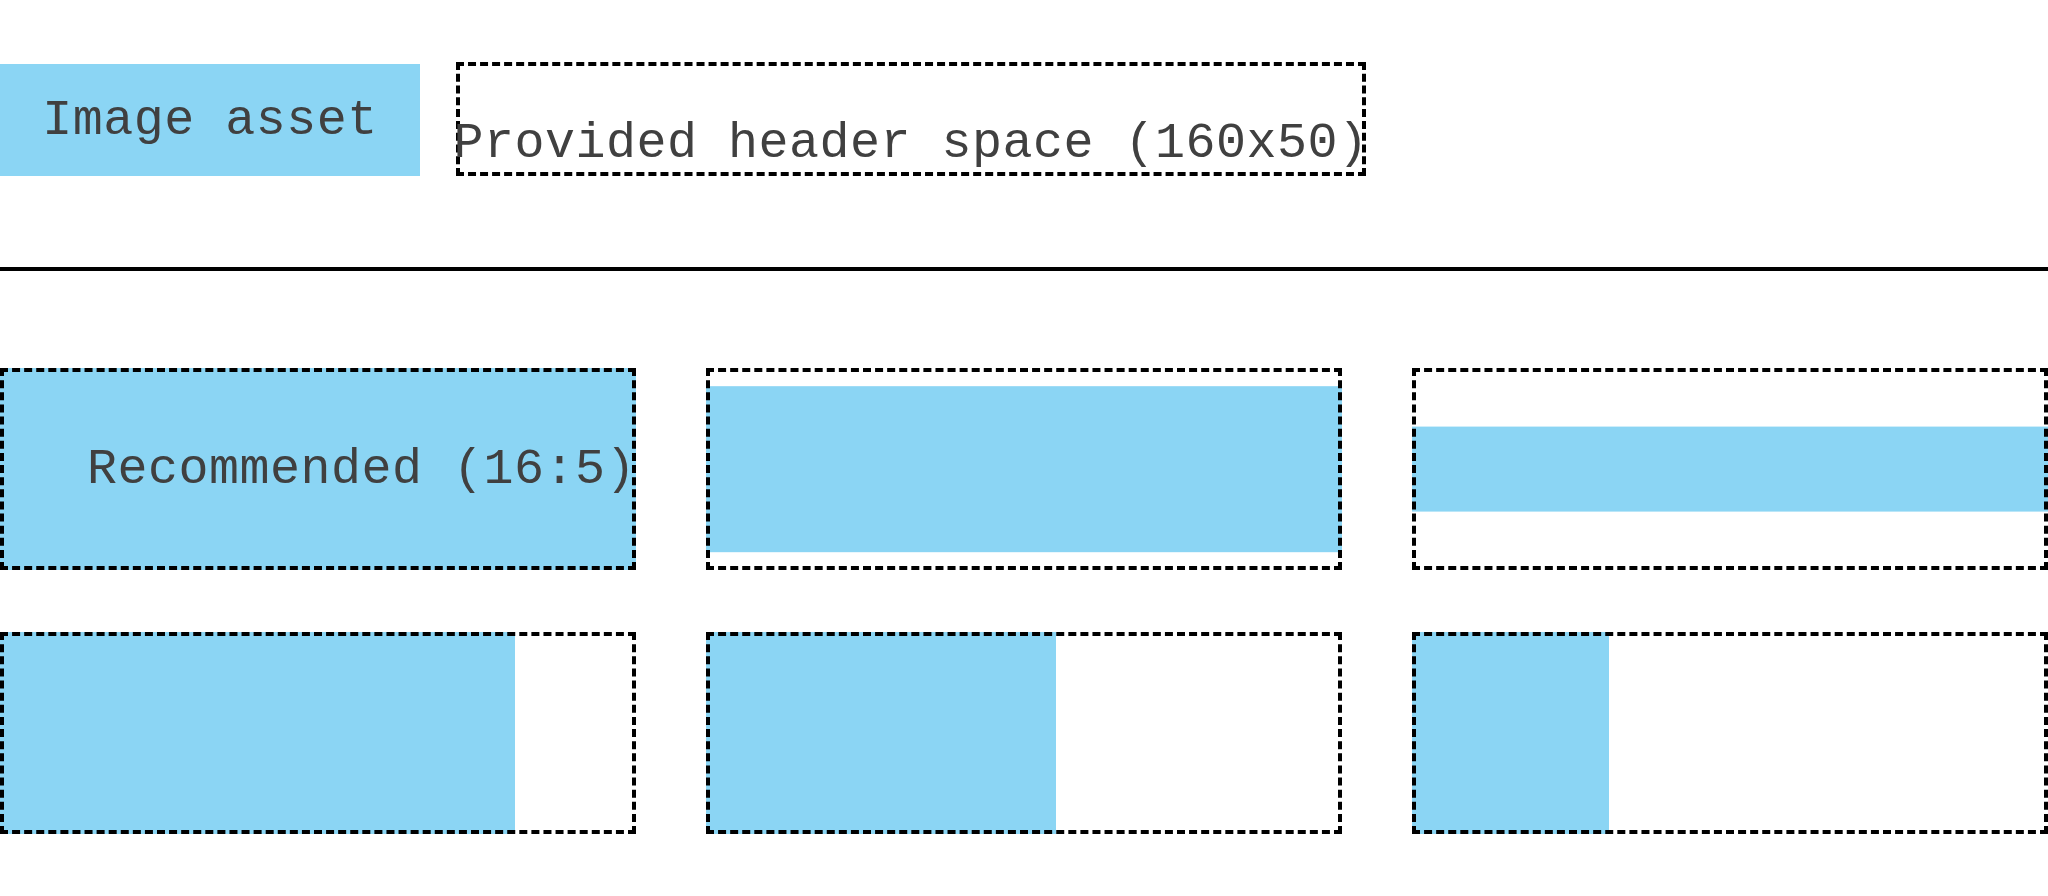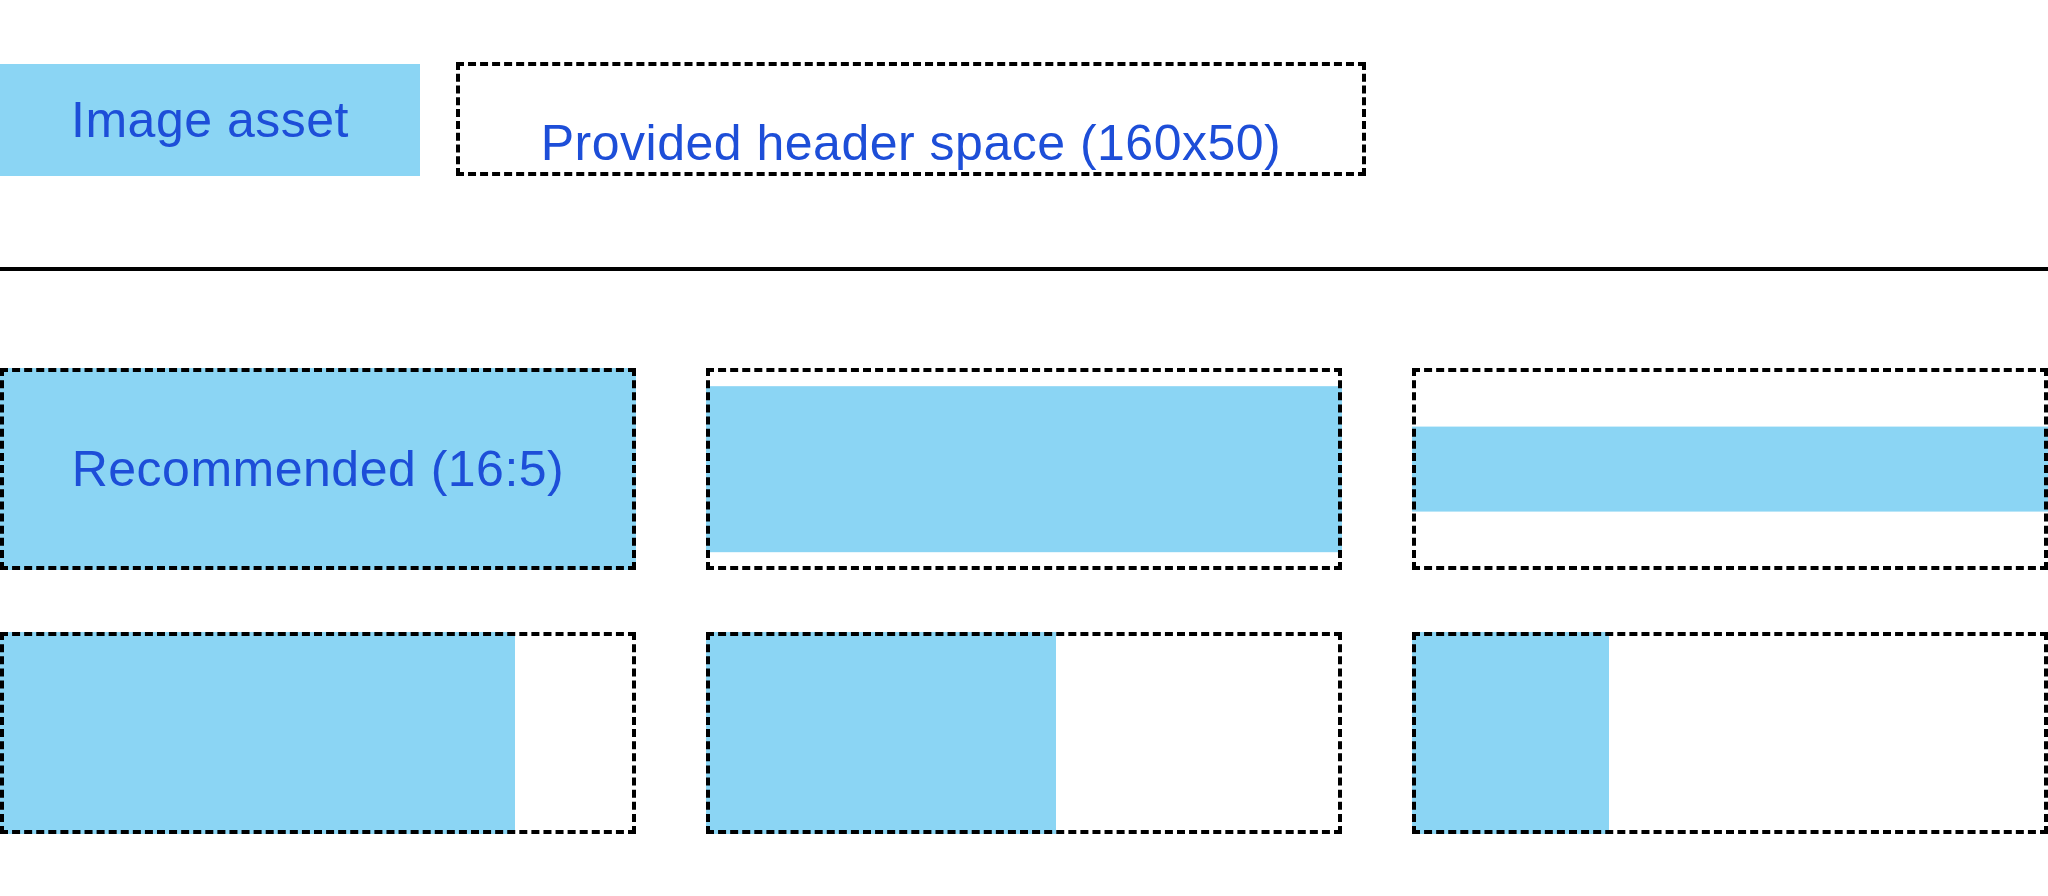--- a/index.html
+++ b/index.html
@@ -7,21 +7,22 @@
     padding: 0;
     background: #ffffff;
     font-family: "Liberation Sans", "DejaVu Sans", sans-serif;
   }
   .stage {
     position: relative;
     width: 2048px;
     height: 896px;
     background: #ffffff;
     overflow: hidden;
-    color: #1d4ed8;
+    color: #404040;
+    font-family: Liberation Mono, monospace;
   }
 
   
   .legend-swatch {
     position: absolute;
     left: 0;
     top: 64px;
     width: 420px;
     height: 112px;
     display: flex;
@@ -77,20 +78,21 @@
     justify-content: center;
     font-size: 50px;
     letter-spacing: 0.5px;
     z-index: 1;
   }
   .tile.v-center .fill {       
     left: 0;
     right: 0;
     top: 50%;
     transform: translateY(-50%);
+    justify-content: flex-end;
   }
   .tile.h-left .fill {         
     left: 0;
     top: 0;
   }
   .border-overlay {            
     position: absolute;
     inset: 0;
     border: 4px dashed #000000;
     z-index: 2;

